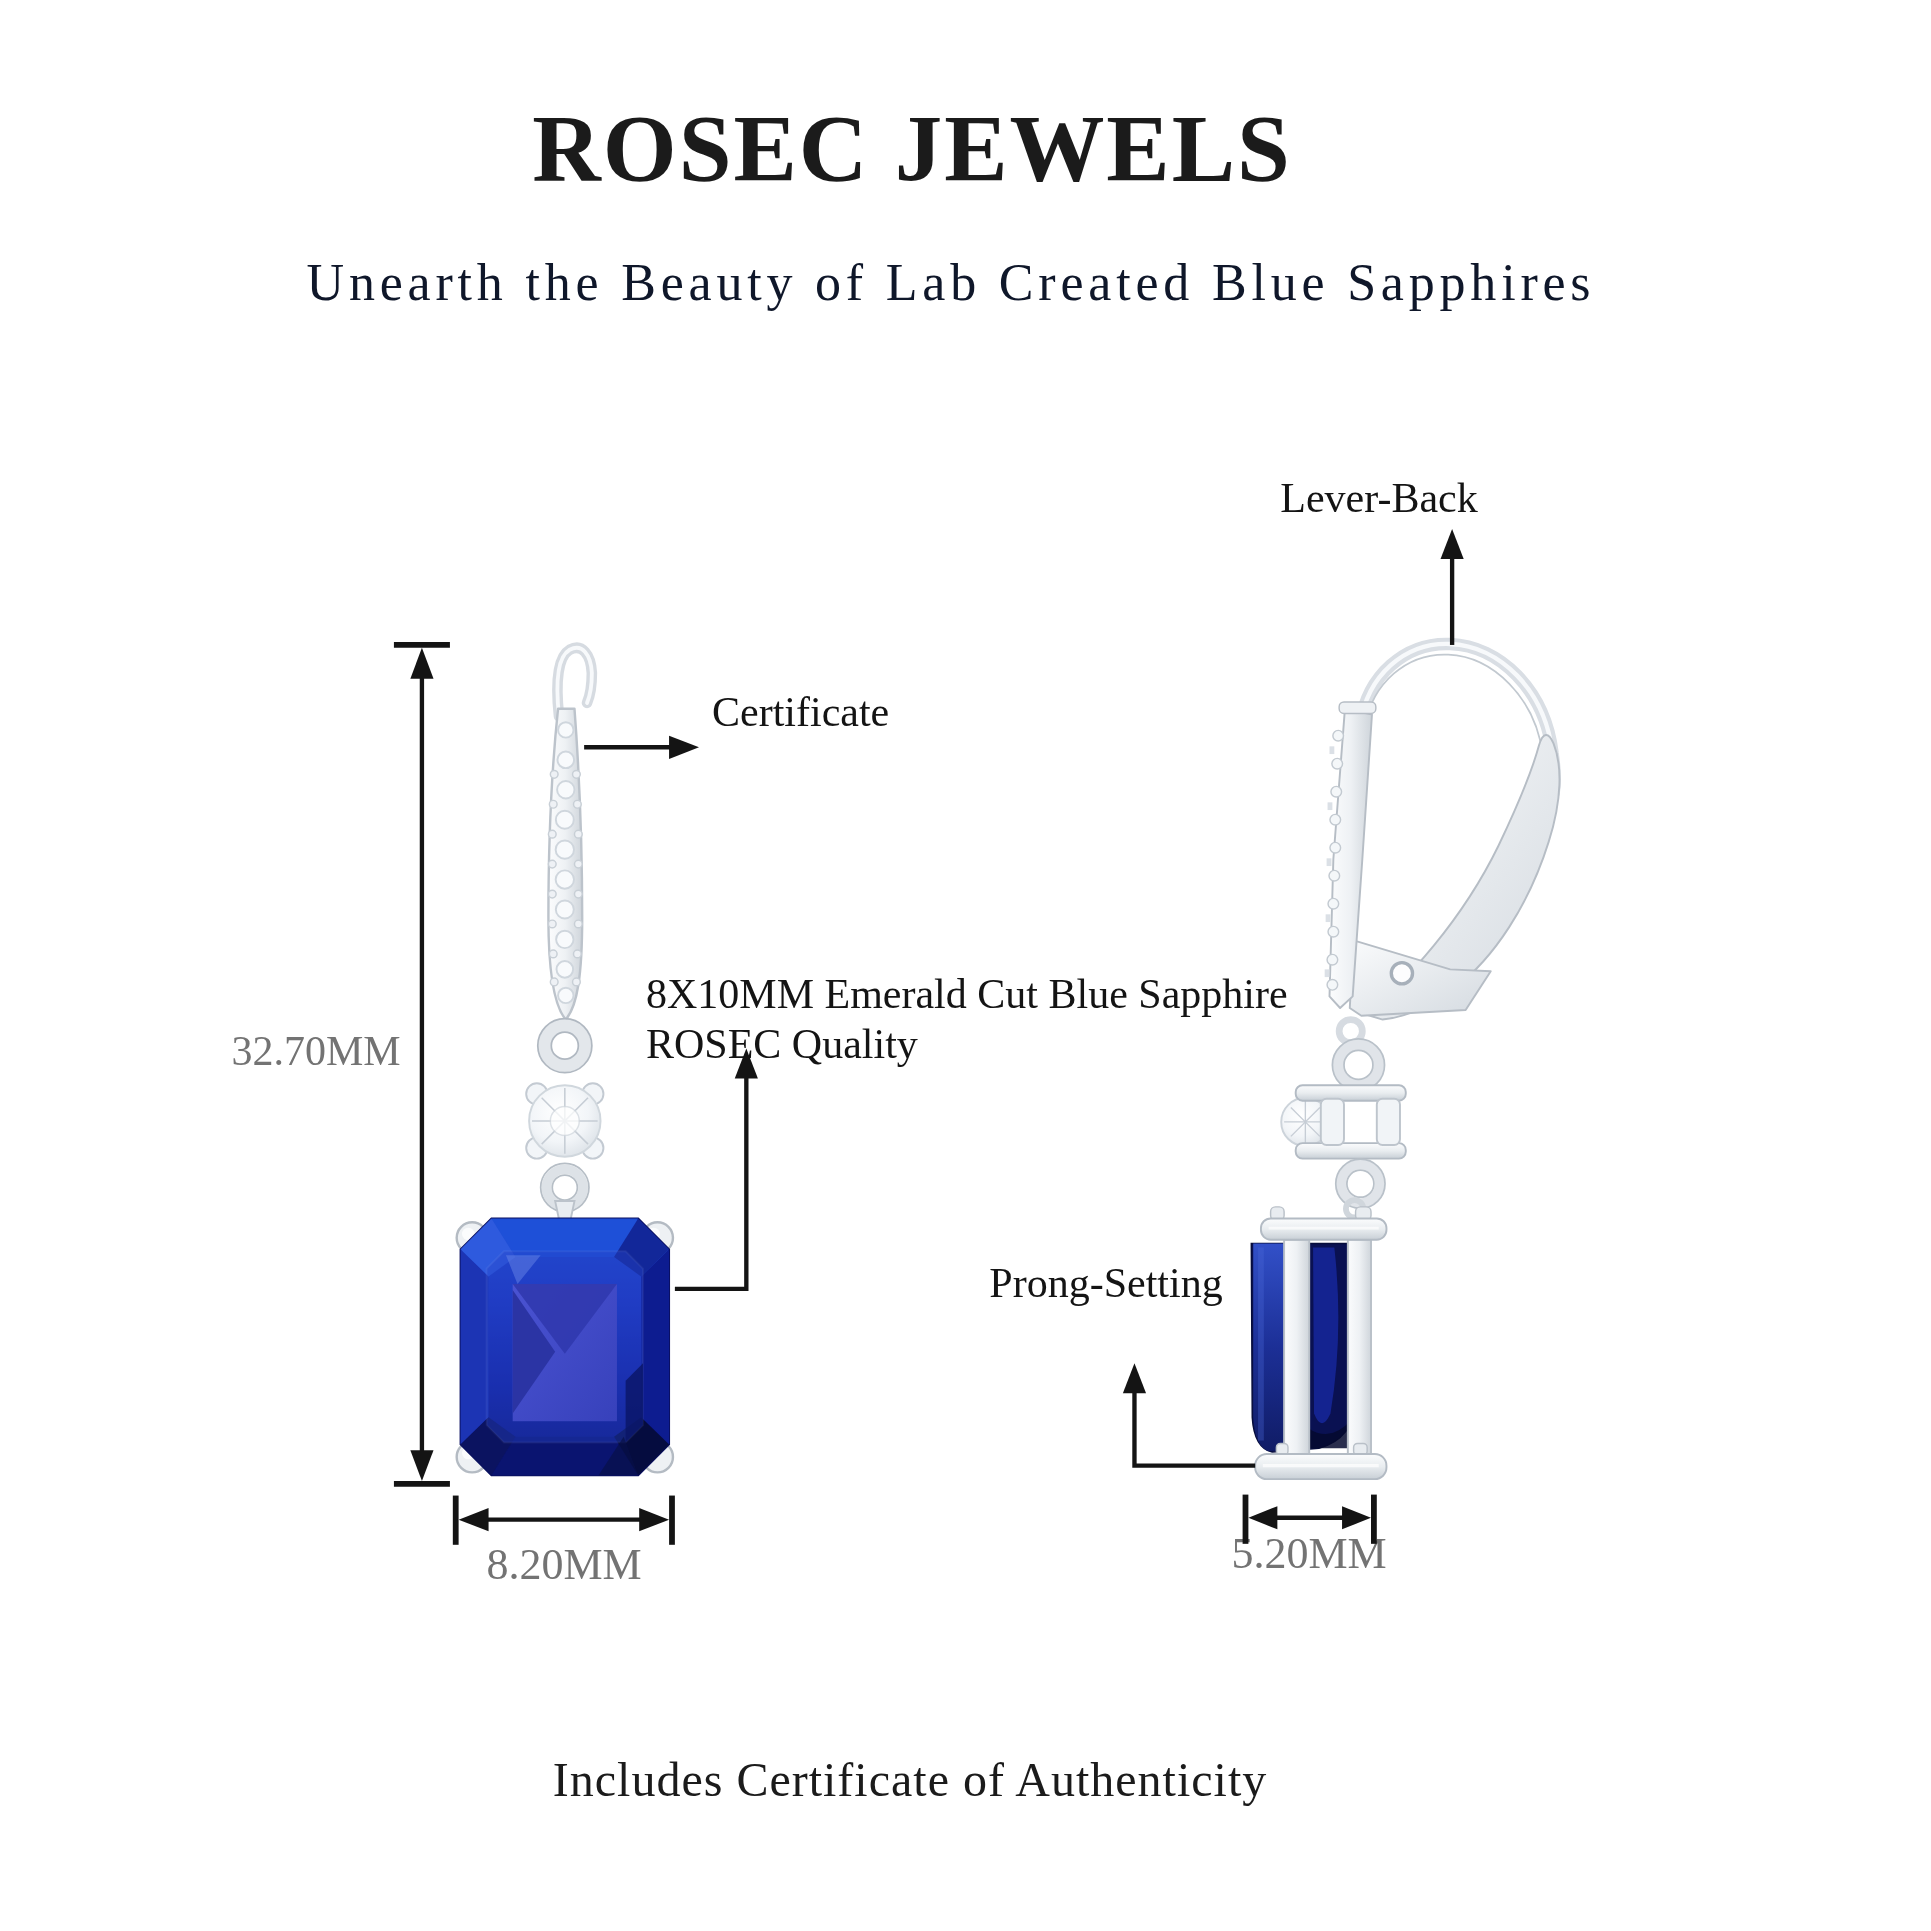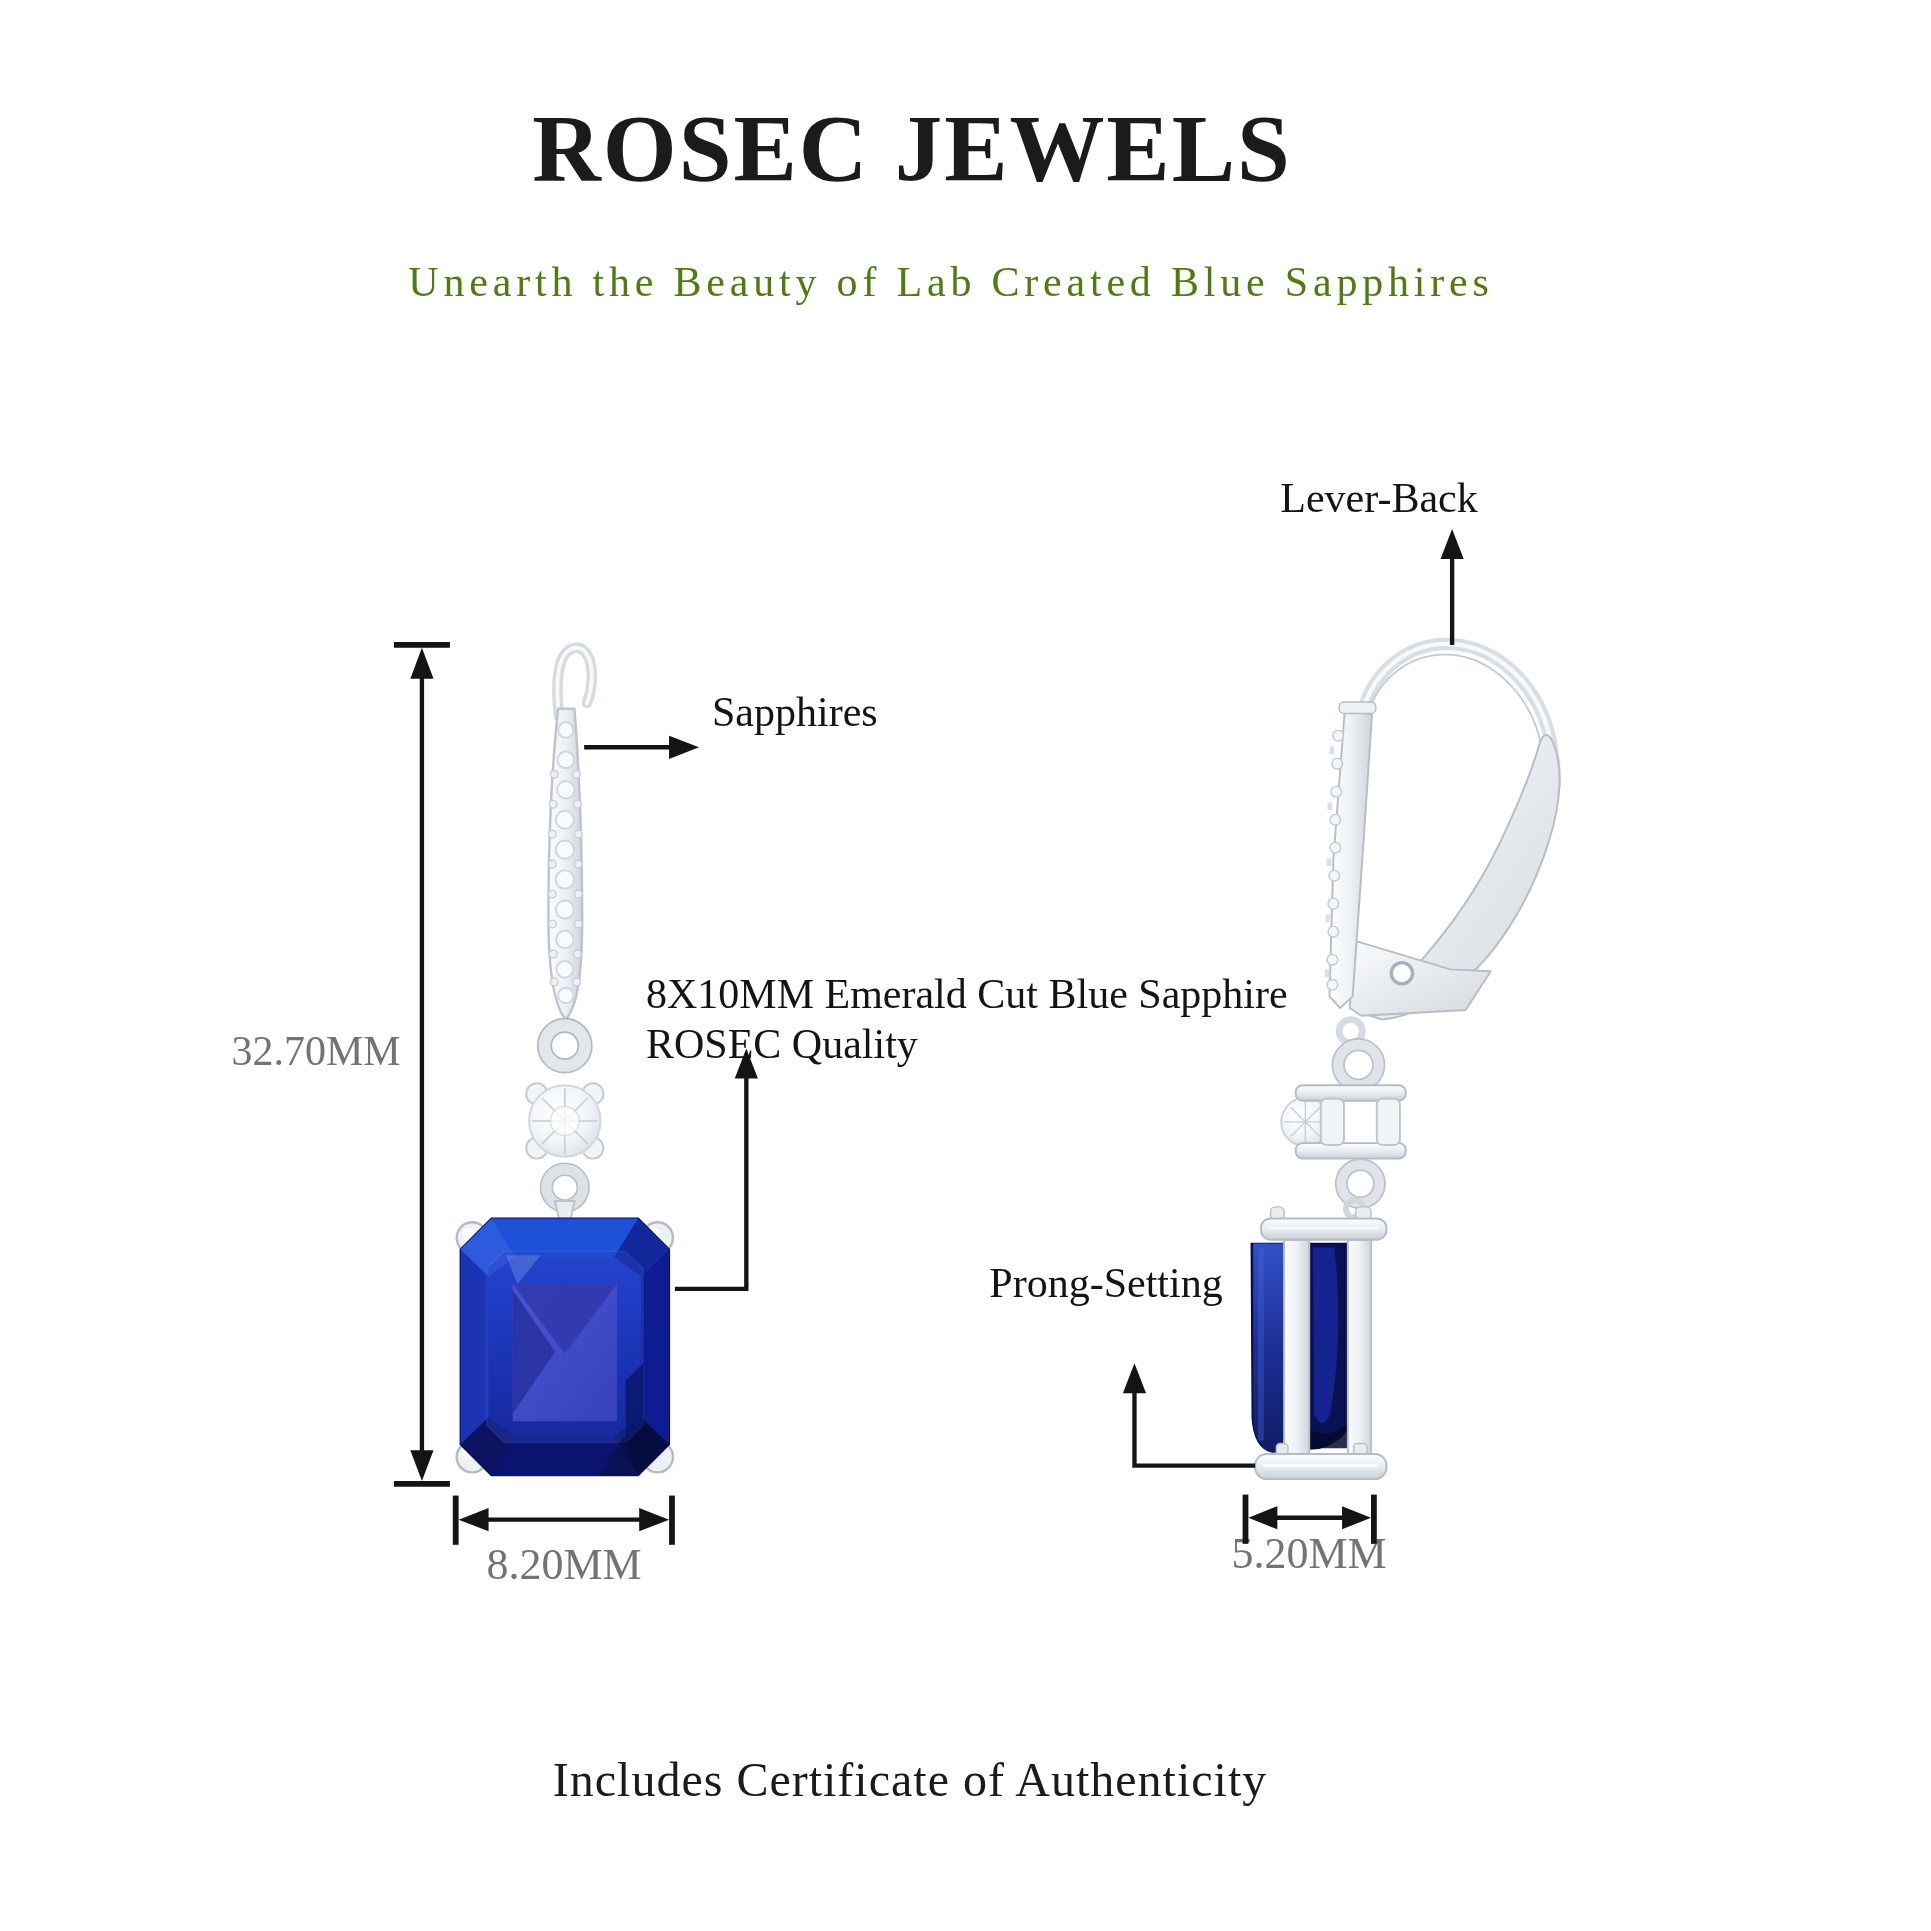--- a/index.html
+++ b/index.html
@@ -1,37 +1,37 @@
 <!DOCTYPE html>
 <html><head>
 <meta charset="utf-8">
 <style>
   html,body{margin:0;padding:0;}
   body{width:1931px;height:1931px;background:#ffffff;position:relative;overflow:hidden;
        font-family:"Liberation Serif", serif; color:#141414;}
   .abs{position:absolute;}
   .center{transform:translate(-50%,-50%);white-space:nowrap;}
   .title{font-size:95px;font-weight:600;letter-spacing:1.9px;color:#1b1b1b;}
-  .subtitle{font-size:42px;letter-spacing:4.8px;color:#4d7c0f;text-align:right;}
+  .subtitle{font-size:52px;letter-spacing:4.8px;color:#0f172a;text-align:right;}
   .footer{font-size:48px;letter-spacing:1px;color:#1b1b1b;}
   .ann{font-size:42px;color:#141414;}
   .dim{font-size:44px;color:#737373;}
   .block{position:absolute;white-space:nowrap;}
   .lh54{line-height:52px;}
   .lh52{line-height:50px;}
   svg{position:absolute;left:0;top:0;}
 </style>
 </head>
 <body>
 
 <div class="abs center title" style="left:912px;top:149px;">ROSEC JEWELS</div>
 <div class="abs center subtitle" style="left:951px;top:282px;">Unearth the Beauty of Lab Created Blue Sapphires</div>
 
 <div class="block ann lh54" style="left:712px;top:686px;">
-  <div>Sapphires</div>
+  <div>Certificate</div>
 </div>
 
 <div class="block ann lh52" style="left:646px;top:947px;margin-top:22px;">
   <div>8X10MM Emerald Cut Blue Sapphire</div>
   <div>ROSEC Quality</div>
 </div>
 
 <div class="abs center ann" style="left:1379px;top:498px;">Lever-Back</div>
 <div class="abs center ann" style="left:1106px;top:1283px;">Prong-Setting</div>
 

